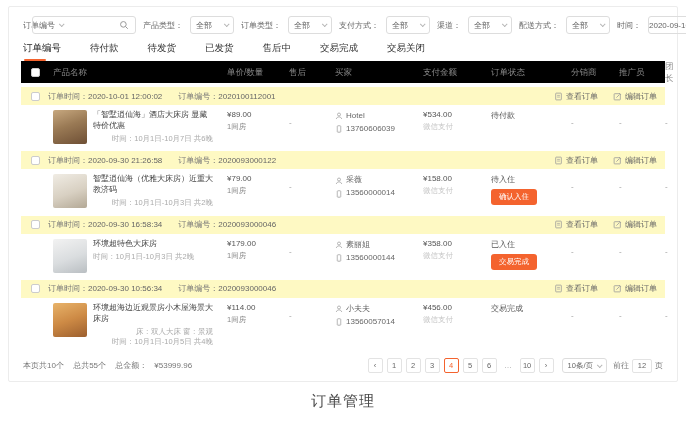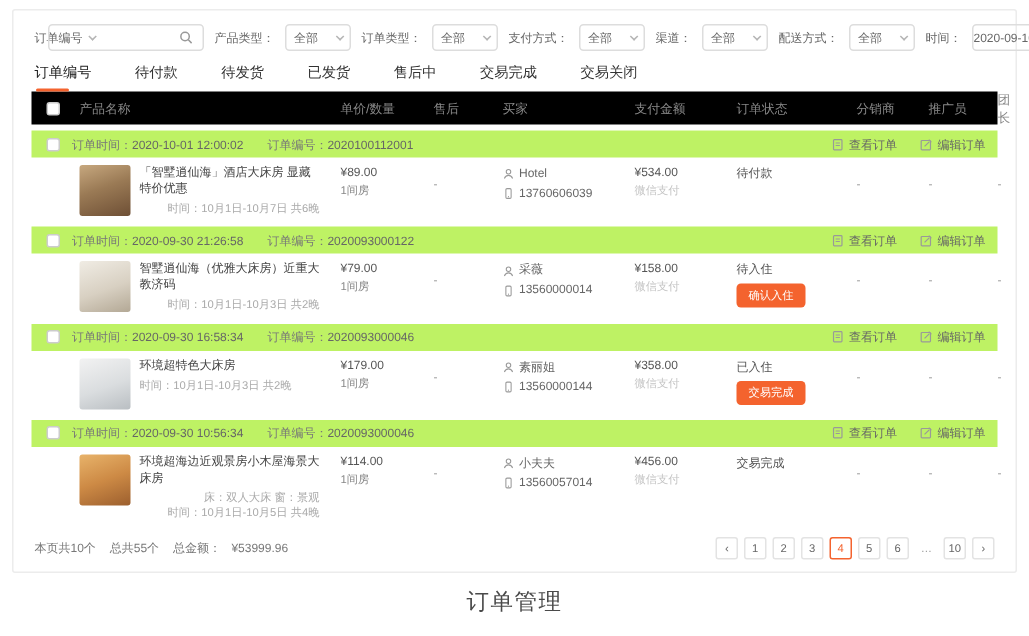--- a/index.html
+++ b/index.html
@@ -30,21 +30,21 @@
   .tab.active::after { content:""; position:absolute; left:1px; bottom:0; width:22px; height:2px;
     background:var(--accent); border-radius:1px; }
 
   
   .grid { display:grid; grid-template-columns:22px 174px 62px 46px 88px 68px 80px 48px 46px 1fr;
     padding-left:10px; }
   .thead { background:#000000; height:22px; align-items:center; font-size:8.5px; color:#888; }
   .cb { width:9px; height:9px; border:1px solid #ccc; border-radius:2px; background:#fff; display:inline-block; cursor:pointer; }
 
   .order-group { margin-top:4px; }
-  .group-head { background:#bef264; height:18px; display:flex; align-items:center; font-size:8px;
+  .group-head { background:#fef9c3; height:18px; display:flex; align-items:center; font-size:8px;
     color:#666; padding:0 8px 0 10px; }
   .group-head .cb { margin-right:8px; }
   .gh-label { color:#777; }
   .gh-val { color:#666; margin-right:16px; }
   .group-actions { margin-left:auto; display:flex; gap:15px; }
   .action { display:flex; align-items:center; gap:3px; color:#666; font-size:8px; cursor:pointer; text-decoration:none; }
 
   .row { padding-top:5px; padding-bottom:3px; font-size:8px; color:#555; align-items:start; }
   .col-product { display:flex; gap:6px; }
   .thumb { width:34px; height:34px; border-radius:2px; flex:none; }
@@ -454,16 +454,27 @@
         <span class="pg">1</span>
         <span class="pg">2</span>
         <span class="pg">3</span>
         <span class="pg active">4</span>
         <span class="pg">5</span>
         <span class="pg">6</span>
         <span class="pg dots">…</span>
         <span class="pg">10</span>
         <span class="pg">›</span>
       </div>
+    <div class="pager" style="margin-left:8px;">
+      <div class="f-select size-select">
+        <span>10条/页</span>
+        <i class="caret"></i>
+      </div>
+      <div class="goto">
+        <span>前往</span>
+        <input value="12" style="">
+        <span>页</span>
+      </div>
+    </div>
   </div>
 </div>
 
 <div class="caption">订单管理</div>
 
 </body></html>

